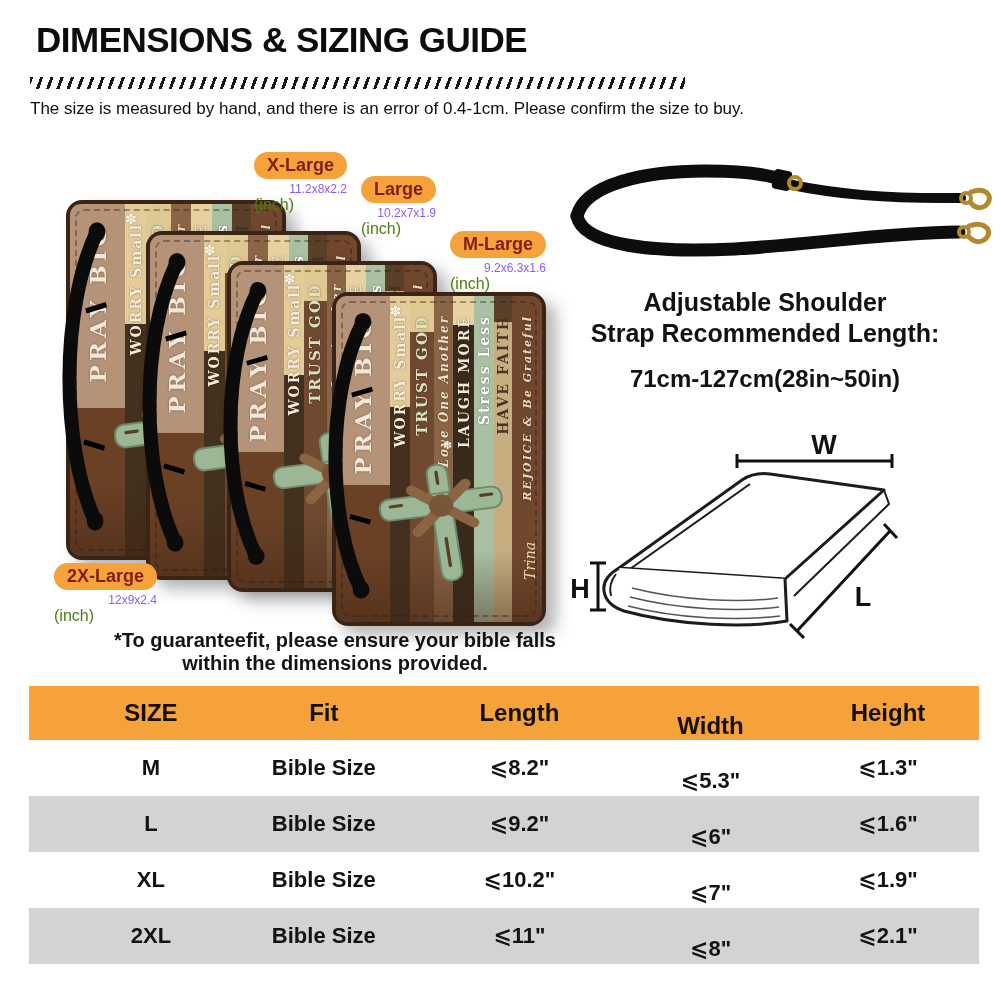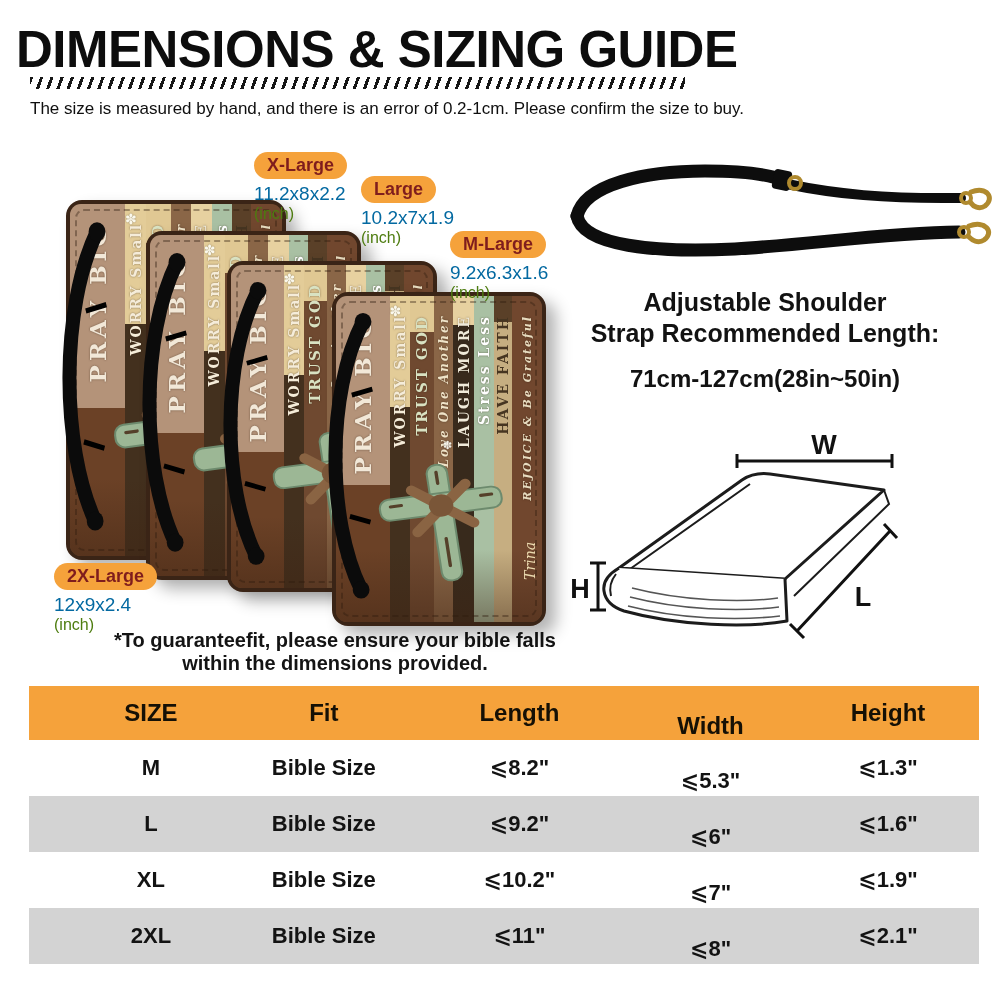--- a/index.html
+++ b/index.html
@@ -1,30 +1,30 @@
 <!DOCTYPE html>
 <html><head>
 <meta charset="utf-8">
 <style>
   html,body{margin:0;padding:0;background:#ffffff;}
   #page{position:relative;width:1001px;height:1001px;background:#fff;overflow:hidden;
         font-family:"Liberation Sans",sans-serif;color:#111;}
 
   
-  .title{position:absolute;left:16px;top:20px;font-size:51px;font-weight:800;
+  .title{position:absolute;left:36px;top:20px;font-size:35px;font-weight:800;
          letter-spacing:-0.5px;color:#0d0d0d;white-space:nowrap;}
   .hatch{position:absolute;left:30px;top:77px;width:655px;height:12px;
          background:repeating-linear-gradient(110deg,#161616 0 3px,transparent 3px 9.6px);}
   .subtitle{position:absolute;left:30px;top:99px;font-size:17px;color:#0f0f0f;}
 
   
   .sizelabel{position:absolute;z-index:30;line-height:1.15;}
   .pill{display:inline-block;background:#F5A23B;color:#7f1d1d;font-weight:700;
         font-size:18px;padding:3px 13px;border-radius:999px;}
-  .dims{font-size:19px;color:#0369a1;margin-top:4px;}
+  .dims{font-size:12px;color:#8b5cf6;margin-top:4px;text-align:right;}
   .unit{font-size:16px;color:#4d7c0f;}
   #label-xlarge{left:254px;top:152px;}
   #label-large{left:361px;top:176px;}
   #label-mlarge{left:450px;top:231px;}
   #label-2xlarge{left:54px;top:563px;}
 
   
   .book{position:absolute;border:4px solid #3a2416;border-radius:16px;
         box-shadow:10px 9px 16px rgba(0,0,0,.30);background:#6f4930;}
   #book1{left:66px;top:200px;width:212px;height:352px;z-index:1;}
@@ -90,21 +90,21 @@
         font-family:"Liberation Sans","DejaVu Sans",sans-serif;}
   .gray{background:#D3D3D3;}
 </style>
 </head>
 <body>
 
 <div id="page">
 
   <div class="title">DIMENSIONS &amp; SIZING GUIDE</div>
   <div class="hatch"></div>
-  <div class="subtitle">The size is measured by hand, and there is an error of 0.2-1cm. Please confirm the size to buy.</div>
+  <div class="subtitle">The size is measured by hand, and there is an error of 0.4-1cm. Please confirm the size to buy.</div>
 
   <div class="book" id="book1">
     <div class="planks">
       <div class="stripe s1">
           <span>PRAY BIG</span>
         </div>
       <div class="stripe s2">
           <span>WORRY Small</span>
         </div>
       <div class="stripe s3">

